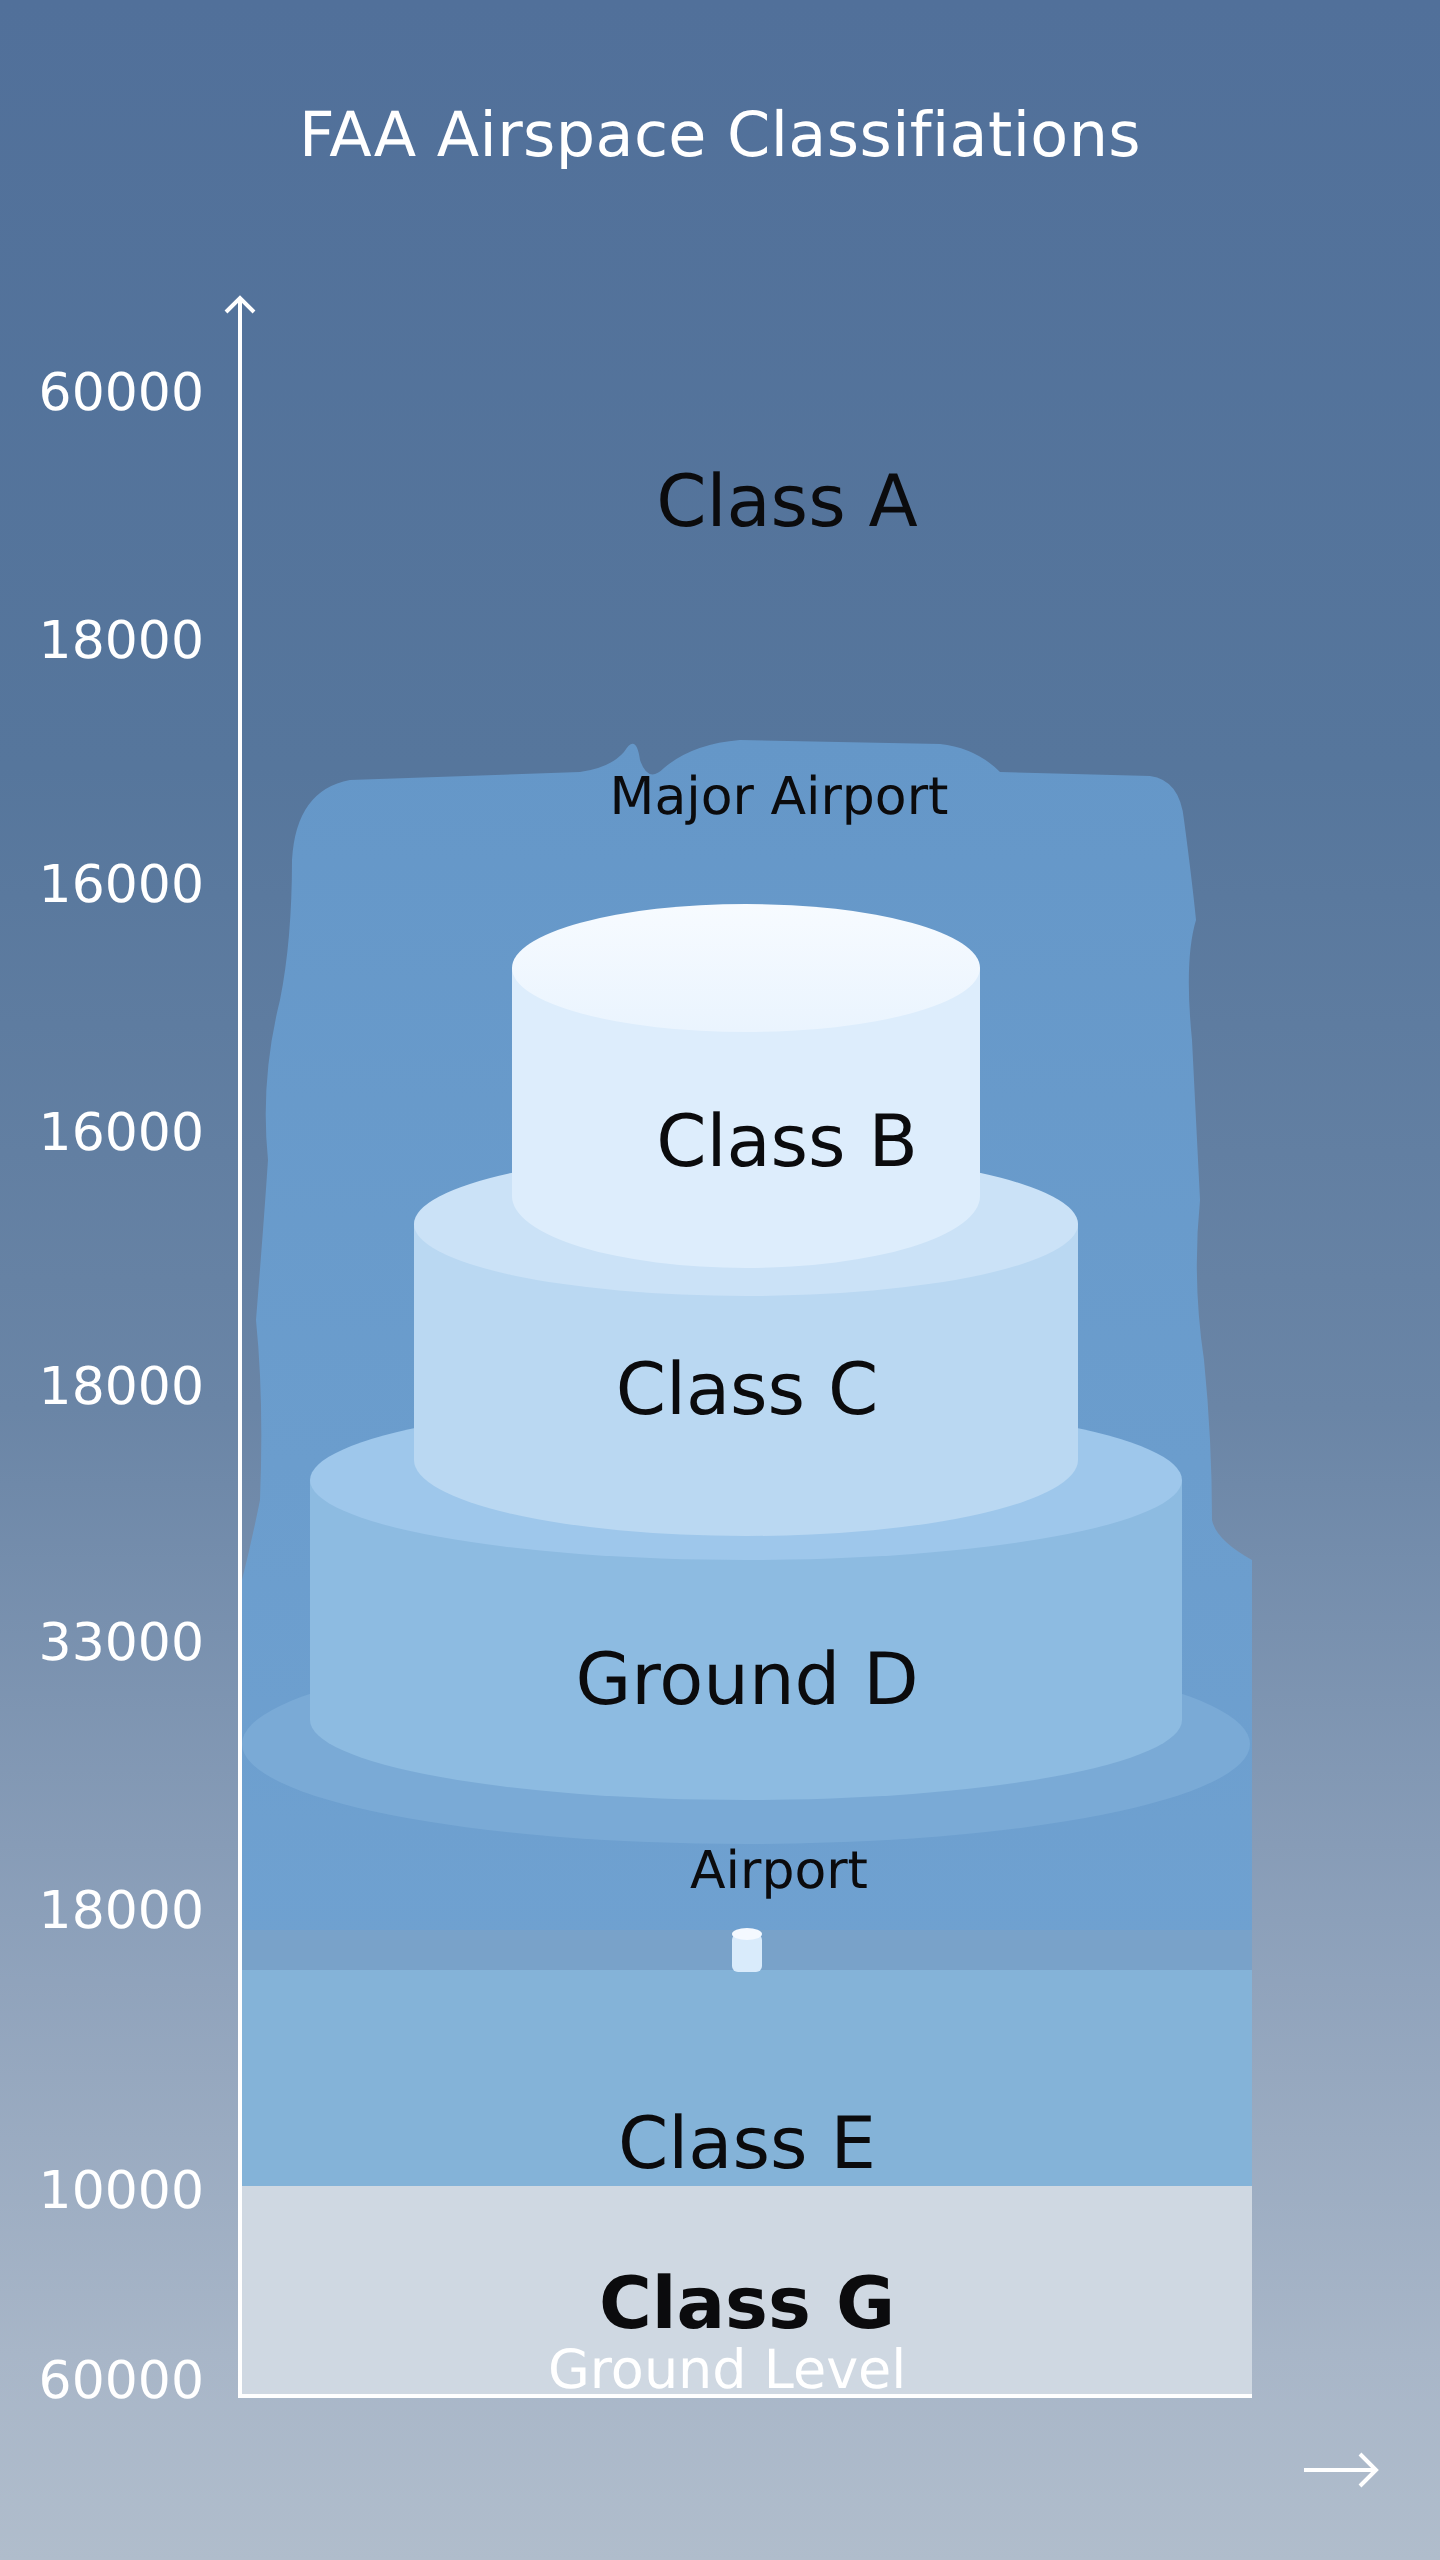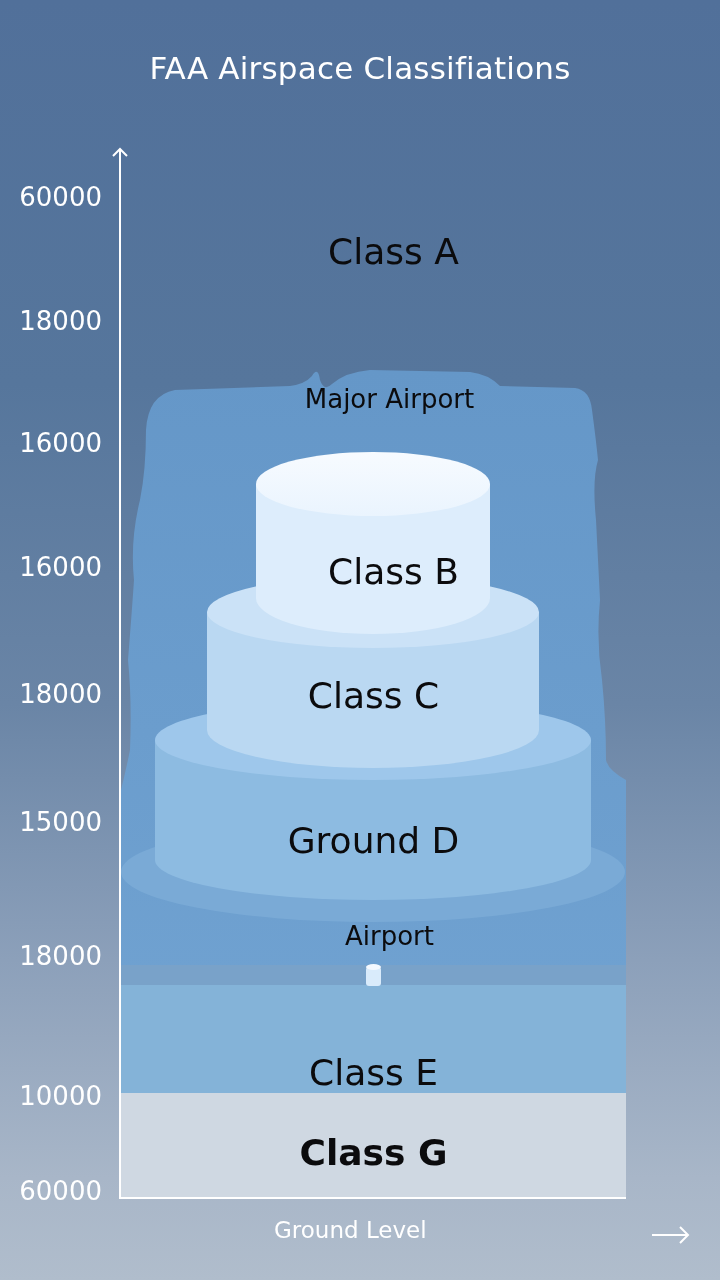--- a/index.html
+++ b/index.html
@@ -26,21 +26,21 @@
       position: absolute; right: 618px; color: #ffffff; font-size: 26px; text-align: right; line-height: 1;
     }
     .diagram-svg { position: absolute; left: 0; top: 0; }
     .layer-label {
       position: absolute; left: 121px; width: 505px; text-align: center; color: #0b0b0d; font-size: 36px; line-height: 1;
     }
     .small-label {
       position: absolute; left: 121px; width: 505px; text-align: center; color: #0b0b0d; font-size: 26px; line-height: 1; padding-left: 32px;
     }
     .ground-label {
-      position: absolute; left: 274px; top: 1219px; color: #ffffff; font-size: 23px; line-height: 1;
+      position: absolute; left: 274px; top: 1172px; color: #ffffff; font-size: 27px; line-height: 1;
     }
     .x-arrow { position: absolute; left: 650px; top: 1224px; width: 42px; height: 22px; }
   </style>
 </head>
 <body>
 
 <div>
 
   <div class="title">FAA Airspace Classifiations</div>
 
@@ -91,21 +91,21 @@
   <svg class="y-arrow" viewBox="0 0 18 18">
     <polyline points="2,12 9,5 16,12" fill="none" stroke="#ffffff" stroke-width="2"></polyline>
   </svg>
   <div class="x-axis-line"></div>
 
   <div class="tick-label" style="top:184px;">60000</div>
   <div class="tick-label" style="top:308px;">18000</div>
   <div class="tick-label" style="top:430px;">16000</div>
   <div class="tick-label" style="top:554px;">16000</div>
   <div class="tick-label" style="top:681px;">18000</div>
-  <div class="tick-label" style="top:809px;">15000</div>
+  <div class="tick-label" style="top:809px;">33000</div>
   <div class="tick-label" style="top:943px;">18000</div>
   <div class="tick-label" style="top:1071px;margin-top:12px;">10000</div>
   <div class="tick-label" style="top:1178px;">60000</div>
 
   <div class="layer-label" style="left:121px; width:505px; top:234px;margin-left:20px;">Class A</div>
   <div class="small-label" style="top:386px;">Major Airport</div>
   <div class="layer-label" style="top:554px;margin-left:20px;">Class B</div>
   <div class="layer-label" style="top:678px;">Class C</div>
   <div class="layer-label" style="top:823px;">Ground D</div>
   <div class="small-label" style="top:923px;">Airport</div>

